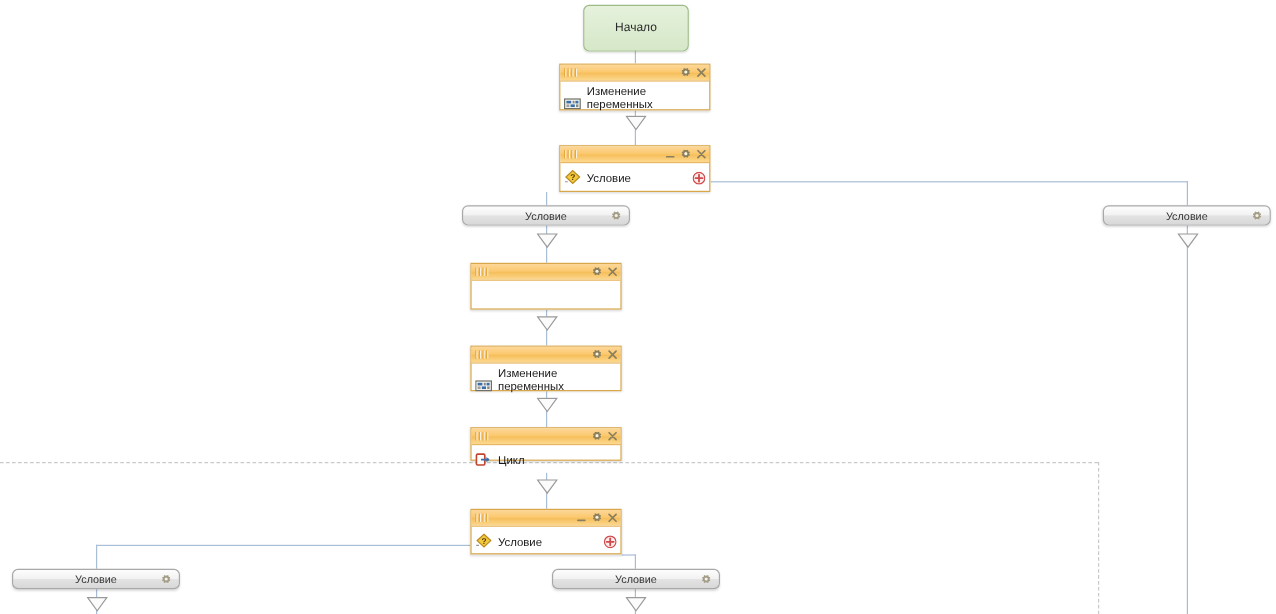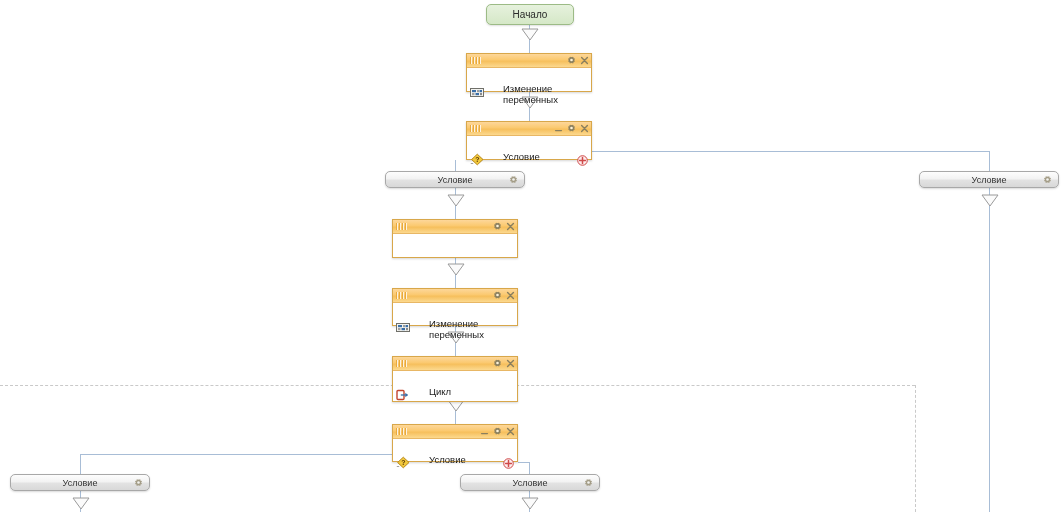--- a/index.html
+++ b/index.html
@@ -93,23 +93,22 @@
     position: relative;
     cursor: pointer;
     line-height: 0;
   }
   .node-body {
     position: relative;
     padding: 2px 4px 2px 3px;
   }
   .node-row {
     display: flex;
-    align-items: flex-start;
-    gap: 18px;
-    margin-top: 12px;
+    align-items: flex-end;
+    gap: 4px;
   }
   .node-icon {
     width: 15px;
     height: 14px;
     flex: 0 0 15px;
     margin-top: 3px;
     line-height: 0;
   }
   .node-label {
     font-size: 9.5px;
@@ -244,21 +243,21 @@
       </svg>
   </div>
 
   <div class="vline" style="left:529px; top:491px; height:21px;"></div>
   <div class="arrow-wrap" style="left:521px; top:497px;">
     <svg width="18" height="13" viewBox="0 0 18 13">
         <polygon points="1,1 17,1 9,12" fill="#fbfbfb" stroke="#9a9a9a" stroke-width="1"></polygon>
       </svg>
   </div>
 
-  <div class="start-node" style="left:486px; top:4px; width:88px; height:21px;">
+  <div class="start-node" style="left:486px; top:4px; width:88px; height:39px;">
     <span>Начало</span>
   </div>
 
   <div class="node" style="left:466px; top:53px; width:126px; height:39px;">
     <div class="node-title">
       <span class="grip">
           <i></i>
           <i></i>
           <i></i>
           <i></i>
@@ -399,21 +398,21 @@
             <rect x="2" y="8" width="2.5" height="2.2" fill="#a0a0a0"></rect>
             <rect x="5.5" y="8" width="3.5" height="2.2" fill="#3a6ea8"></rect>
             <rect x="10" y="8" width="2" height="2.2" fill="#888"></rect>
           </svg>
         </span>
         <span class="node-label">Изменение переменных</span>
       </div>
     </div>
   </div>
 
-  <div class="node" style="left:392px; top:356px; width:126px; height:46px;">
+  <div class="node" style="left:392px; top:356px; width:126px; height:28px;">
     <div class="node-title">
       <span class="grip">
           <i></i>
           <i></i>
           <i></i>
           <i></i>
         </span>
       <span class="title-btns">
         <span class="tbtn">
           <svg width="9" height="9" viewBox="0 0 9 9">

